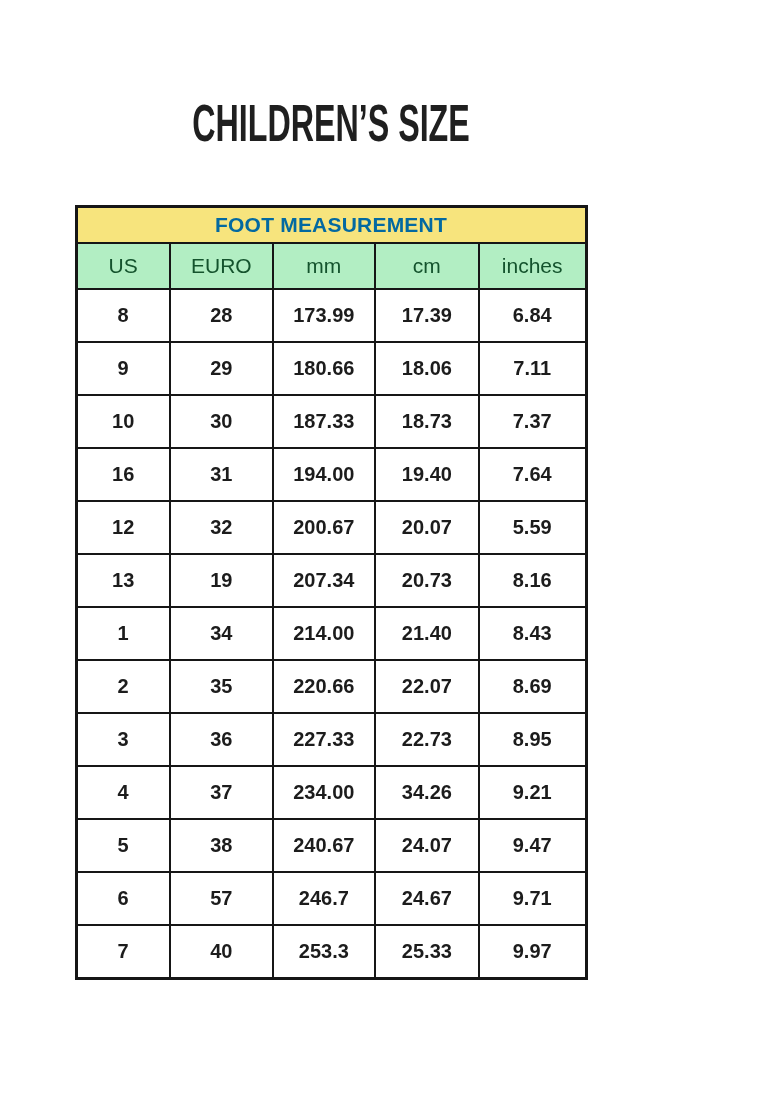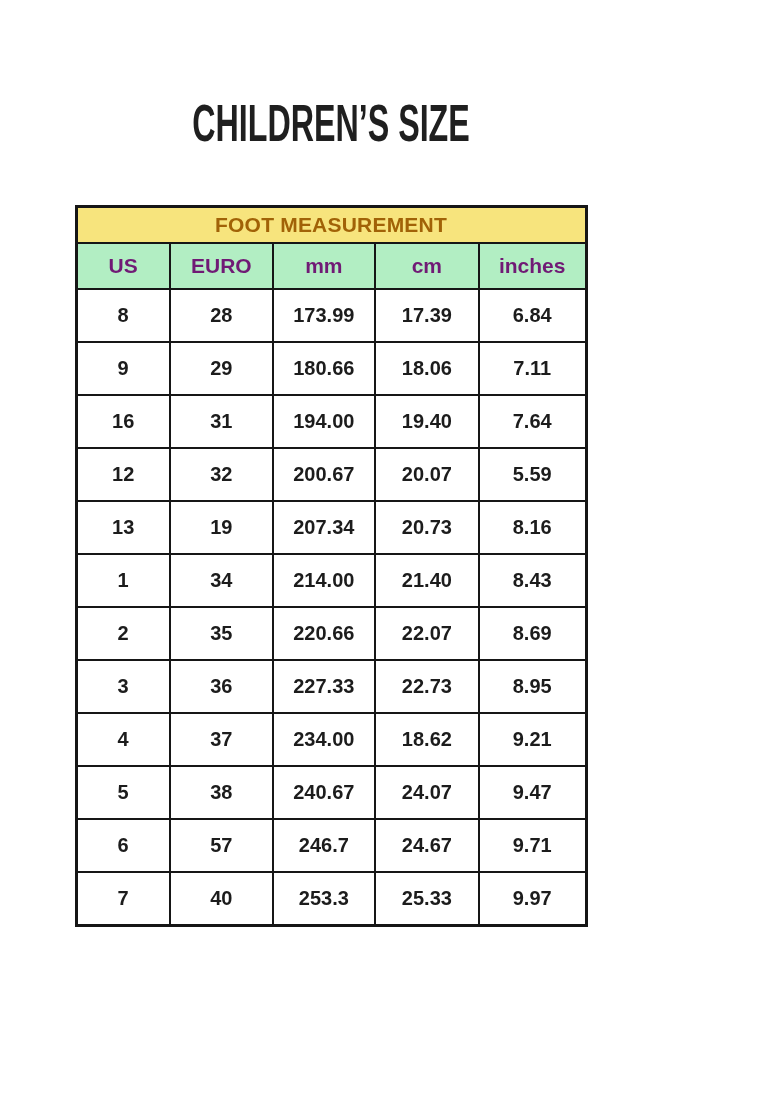--- a/index.html
+++ b/index.html
@@ -41,29 +41,29 @@
     border: 2px solid #161616;
     text-align: center;
     vertical-align: middle;
     padding: 0;
   }
   .band-yellow {
     background: #f7e47d;
     height: 34px;
     font-size: 21px;
     font-weight: 700;
-    color: #a16207;
+    color: #0369a1;
     letter-spacing: 0.2px;
   }
   .band-green {
     background: #b2eec3;
     height: 44px;
     font-size: 21px;
-    font-weight: 700;
-    color: #701a75;
+    font-weight: 400;
+    color: #14532d;
   }
   table.size-table tbody td {
     background: #ffffff;
     height: 51px;
     font-size: 20px;
     font-weight: 700;
     color: #1c1c1c;
   }
 </style>
 </head>
@@ -102,20 +102,27 @@
           <td>6.84</td>
         </tr>
         <tr>
           <td>9</td>
           <td>29</td>
           <td>180.66</td>
           <td>18.06</td>
           <td>7.11</td>
         </tr>
         <tr>
+          <td>10</td>
+          <td>30</td>
+          <td>187.33</td>
+          <td>18.73</td>
+          <td>7.37</td>
+        </tr>
+        <tr>
           <td>16</td>
           <td>31</td>
           <td>194.00</td>
           <td>19.40</td>
           <td>7.64</td>
         </tr>
         <tr>
           <td>12</td>
           <td>32</td>
           <td>200.67</td>
@@ -147,21 +154,21 @@
           <td>3</td>
           <td>36</td>
           <td>227.33</td>
           <td>22.73</td>
           <td>8.95</td>
         </tr>
         <tr>
           <td>4</td>
           <td>37</td>
           <td>234.00</td>
-          <td>18.62</td>
+          <td>34.26</td>
           <td>9.21</td>
         </tr>
         <tr>
           <td>5</td>
           <td>38</td>
           <td>240.67</td>
           <td>24.07</td>
           <td>9.47</td>
         </tr>
         <tr>

